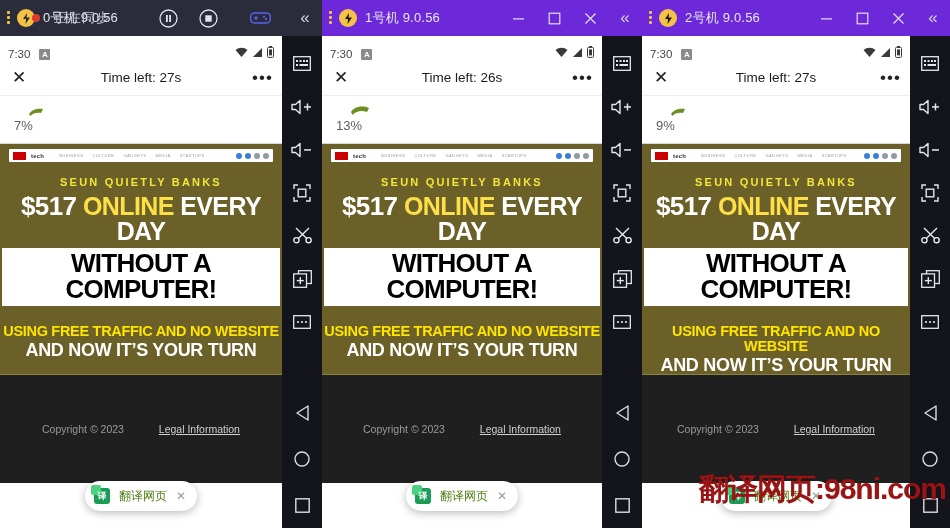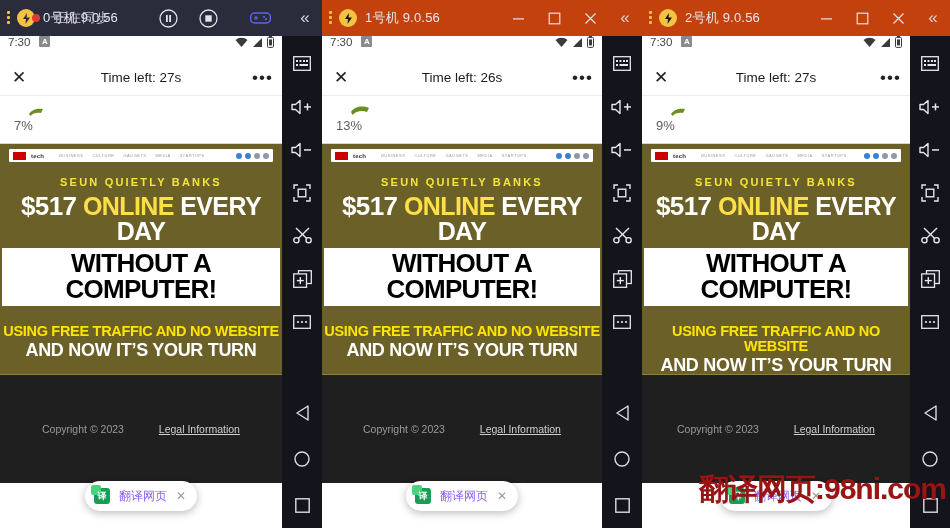--- a/index.html
+++ b/index.html
@@ -15,21 +15,21 @@
   .emu { position: relative; height: 528px; display: flex; flex-direction: column; }
   .emu.w1 { width: 322px; }
   .emu.w2 { width: 320px; }
   .emu.w3 { width: 308px; }
 
   
   .titlebar {
     height: 36px; background: #2b2c3b; display: flex; align-items: center;
     flex: 0 0 36px; position: relative; overflow: hidden;
   }
-  .titlebar.dark { background: #c2410c; }
+  .titlebar.dark { background: #6d28d9; }
   .tb-grip { width: 7px; height: 14px; margin-left: 7px; position: relative; flex: 0 0 auto; }
   .tb-grip i {
     position: absolute; width: 3px; height: 3px; background: #f5c344; border-radius: 1px;
   }
   .tb-grip i:nth-child(1) { left: 0; top: 0; }
   .tb-grip i:nth-child(2) { left: 0; top: 5px; }
   .tb-grip i:nth-child(3) { left: 0; top: 10px; }
   .applogo {
     width: 18px; height: 18px; border-radius: 50%;
     background: #f5c344; margin-left: 3px; position: relative; flex: 0 0 auto;
@@ -59,21 +59,21 @@
   .gamepad { color: #5b63f0; margin-right: 14px; }
   .chev { color: #d3d3de; font-size: 17px; width: 34px; text-align: center; flex:0 0 auto;}
   .winbtns { display: flex; gap: 0; }
   .winbtn { width: 36px; height: 36px; display:flex; align-items:center; justify-content:center; color:#e2e2ea;}
 
   
   .phone { flex: 1 1 auto; display: flex; min-height: 0; }
   .screen { flex: 1 1 auto; background: #fff; display: flex; flex-direction: column; min-width: 0; position: relative; }
 
   .statusbar {
-    height: 24px; background: #fff; display: flex; align-items: flex-start;
+    height: 24px; background: #fff; display: flex; align-items: flex-end;
     padding: 0 8px; flex: 0 0 24px; color: #3a3a3a; font-size: 11px;
   }
   .sb-time { font-size: 11.5px; color: #444; }
   .sb-abadge {
     width: 11px; height: 11px; background: #8a8a8a; color:#fff; font-size: 8px;
     display:flex; align-items:center; justify-content:center; margin-left:9px; border-radius:1px;
     font-weight: bold;
   }
   .sb-right { margin-left: auto; display: flex; align-items: center; gap: 4px; }
 
@@ -154,21 +154,21 @@
   }
   .toast .ticon {
     width: 16px; height: 16px; border-radius: 3px; background: #1a9c55; position: relative;
     display:flex; align-items:center; justify-content:center; color:#fff; font-size:9px; font-weight:bold;
   }
   .toast .ticon:before {
     content:''; position:absolute; left:-3px; top:-3px; width:10px; height:10px;
     background:#4dd17f; border-radius:2px;
   }
   .toast .ticon span { position: relative; z-index: 2; }
-  .toast .tlabel { font-size: 12px; color: #8b5cf6; }
+  .toast .tlabel { font-size: 12px; color: #4d7c0f; }
   .toast .tclose { font-size: 12px; color: #9a9a9a; }
 
   
   .sidebar {
     width: 40px; background: #14141c; flex: 0 0 40px; display: flex;
     flex-direction: column; align-items: center; padding-top: 6px;
   }
   .sb-icon {
     width: 40px; height: 43px; display: flex; align-items: center; justify-content: center;
     color: #e6e6ee;

